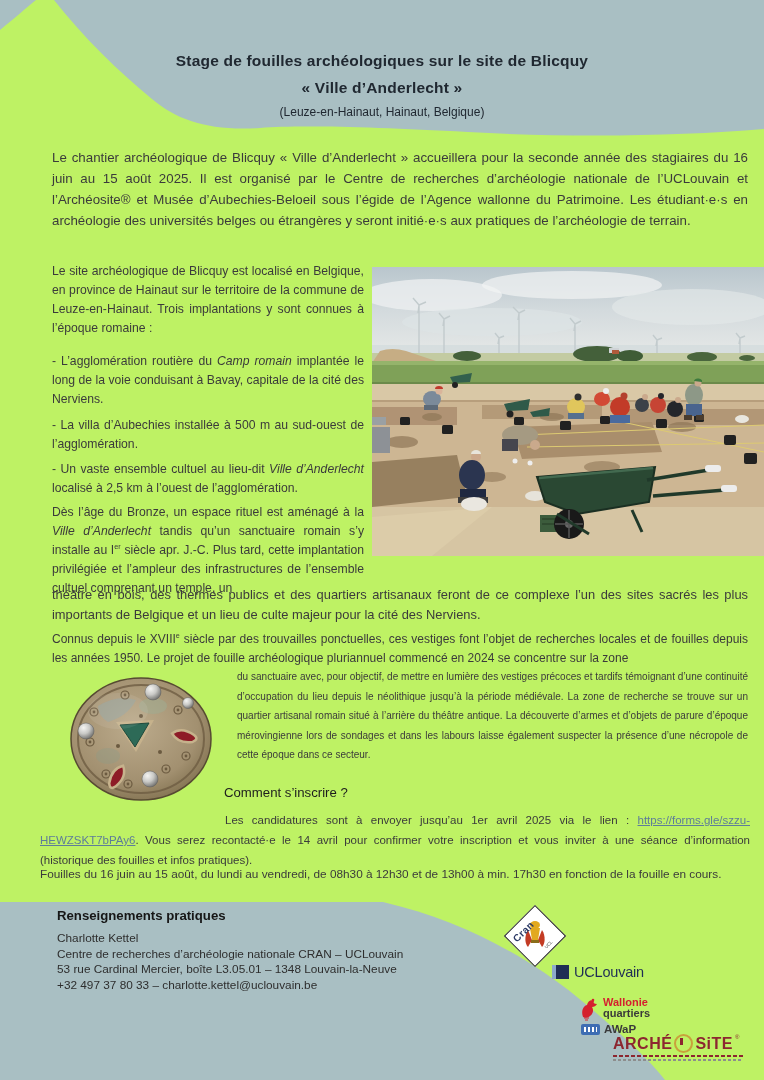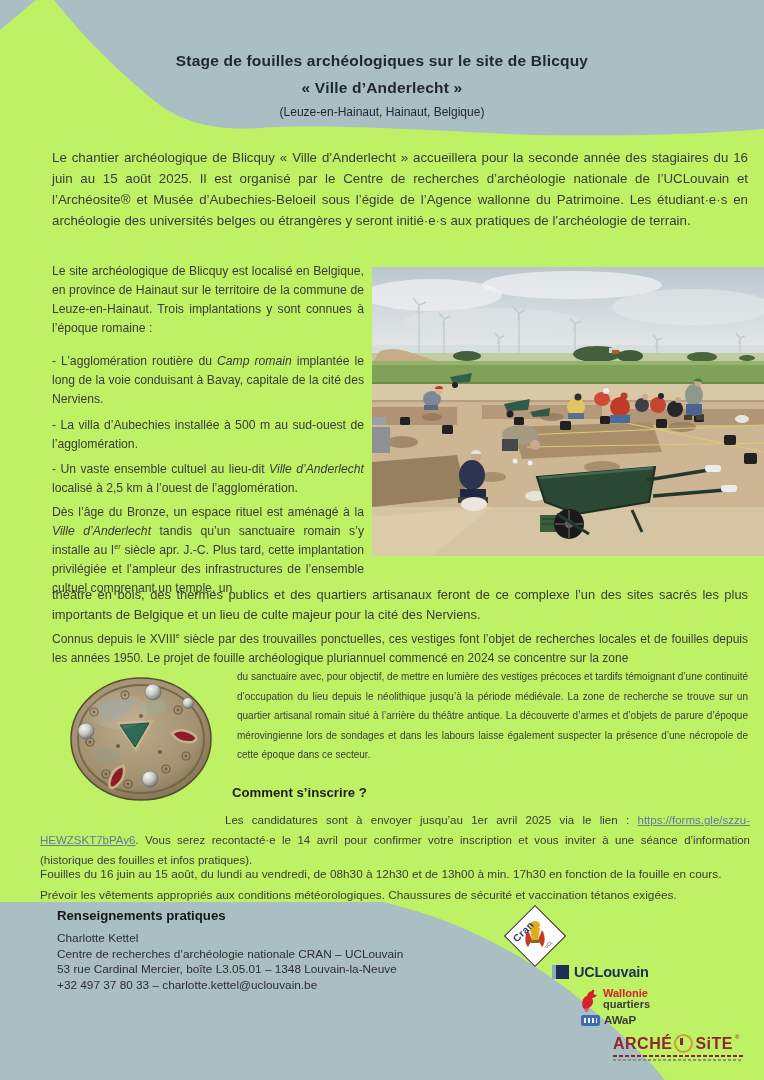--- a/index.html
+++ b/index.html
@@ -16,21 +16,21 @@
   .hdr-text .t{font-size:15.5px;font-weight:bold;line-height:27px;letter-spacing:.2px;}
   .hdr-text .s{font-size:12px;font-weight:normal;margin-top:4px;}
 
   
   .intro{top:147px;left:52px;width:696px;font-size:13.3px;line-height:21px;}
   .colp{left:52px;width:312px;font-size:12.2px;line-height:19px;}
   .p-site1{top:262px;} .p-b1{top:352px;} .p-b2{top:416px;} .p-b3{top:460px;} .p-bronze{top:503px;}
   .bronze-wide{top:585px;left:52px;width:696px;font-size:12.9px;line-height:20px;}
   .connus-wide{top:630px;left:52px;width:696px;font-size:12px;line-height:19px;}
   .connus-ind{top:667px;left:237px;width:511px;font-size:10px;line-height:19.6px;}
-  .inscr-h{top:785px;left:232px;font-size:13.2px;font-weight:bold;color:#1d1d1d;}
+  .inscr-h{top:785px;left:224px;font-size:13.2px;font-weight:normal;color:#1d1d1d;}
   .cand{top:810px;left:40px;width:710px;font-size:11.5px;line-height:20px;text-indent:185px;}
   .cand a{color:#5e7d99;text-decoration:underline;}
   .fouilles{top:867px;left:40px;width:712px;font-size:11.8px;}
   .prevoir{top:888px;left:40px;width:712px;font-size:11.8px;}
 
   
   .photo{top:267px;left:372px;width:392px;height:289px;}
   .disc{top:676px;left:68px;width:146px;height:126px;}
 
   
@@ -41,23 +41,23 @@
   .cran{top:905px;left:504px;width:60px;height:60px;}
   .cran .dia{position:absolute;left:9px;top:9px;width:42px;height:42px;background:#fff;
              border:1.5px solid #1b1b1b;transform:rotate(45deg);}
   .cran .ctext{position:absolute;left:7px;top:21px;transform:rotate(-45deg);
                font-size:10px;font-weight:bold;color:#2c3a66;letter-spacing:.5px;}
   .cran .usub{position:absolute;left:40px;top:37px;transform:rotate(-45deg);
               font-size:4.5px;color:#4a4a4a;}
   .cran svg{position:absolute;left:18px;top:15px;}
   .ucl{top:964px;left:552px;display:flex;align-items:center;gap:5px;}
   .ucl .tile{width:13px;height:14px;background:#1f2e55;border-left:4px solid #8ca9cc;}
-  .ucl .wm{font-size:14.5px;font-weight:bold;color:#1f2e55;letter-spacing:-.2px;text-align:center;}
+  .ucl .wm{font-size:14.5px;font-weight:normal;color:#1f2e55;letter-spacing:-.2px;text-align:center;}
   .wal{top:988px;left:580px;}
-  .wal .row1{display:flex;gap:3px;}
+  .wal .row1{display:flex;gap:3px;margin-top:9px;}
   .wal .names div{font-size:11px;font-weight:bold;line-height:11px;}
   .wal .n1{color:#d5202e;} .wal .n2{color:#3a3a3a;}
   .wal .row2{display:flex;gap:4px;align-items:center;margin-top:2px;margin-left:1px;}
   .wal .tile{width:19px;height:11px;background:#3e6db3;border-radius:2px;position:relative;}
   .wal .tile i{position:absolute;left:3px;top:3px;width:13px;height:5px;
                background:repeating-linear-gradient(90deg,#fff 0 2px,transparent 2px 4px);}
   .wal .awap{font-size:11.5px;font-weight:bold;color:#3a3a3a;}
   .arch{top:1034px;left:613px;width:135px;color:#8c2630;}
   .arch .row{display:flex;align-items:center;gap:2px;}
   .arch .wm{font-size:16px;font-weight:bold;letter-spacing:.5px;}
@@ -330,21 +330,20 @@
     <ellipse cx="50" cy="35" rx="30" ry="18" fill="#ffffff" opacity=".08"></ellipse>
   </svg>
 
   <p class="abs connus-ind jt" style="margin:0"><span>du sanctuaire avec, pour objectif, de mettre en lumière des vestiges précoces et tardifs témoignant d’une continuité d’occupation du lieu depuis le néolithique jusqu’à la période médiévale. La zone de recherche se trouve sur un quartier artisanal romain situé à l’arrière du théâtre antique. La découverte d’armes et d’objets de parure d’époque mérovingienne lors de sondages et dans les labours laisse également suspecter la présence d’une nécropole de cette époque dans ce secteur.</span></p>
 
   <div class="abs inscr-h">Comment s’inscrire ?</div>
 
   <p class="abs cand jt" style="margin:0"><span>Les candidatures sont à envoyer jusqu’au 1er avril 2025 via le lien : </span><a href="#">https://forms.gle/szzu-HEWZSKT7bPAy6</a><span>. Vous serez recontacté·e le 14 avril pour confirmer votre inscription et vous inviter à une séance d’information (historique des fouilles et infos pratiques).</span></p>
 
   <div class="abs fouilles">Fouilles du 16 juin au 15 août, du lundi au vendredi, de 08h30 à 12h30 et de 13h00 à min. 17h30 en fonction de la fouille en cours.</div>
-  <div class="abs prevoir">Prévoir les vêtements appropriés aux conditions météorologiques. Chaussures de sécurité et vaccination tétanos exigées.</div>
 
   <svg class="abs" style="top:900px;left:0" width="764" height="180" viewBox="0 0 764 180">
     <path d="M0,2 L383,2 C460,20 525,55 577,97 C615,128 648,158 665,180 L0,180 Z" fill="#a9bfc3"></path>
   </svg>
 
   <div class="abs ftr-h">Renseignements pratiques</div>
   <div class="abs ftr-lines">
     <div>Charlotte Kettel</div>
     <div>Centre de recherches d’archéologie nationale CRAN – UCLouvain</div>
     <div>53 rue Cardinal Mercier, boîte L3.05.01 – 1348 Louvain-la-Neuve</div>

